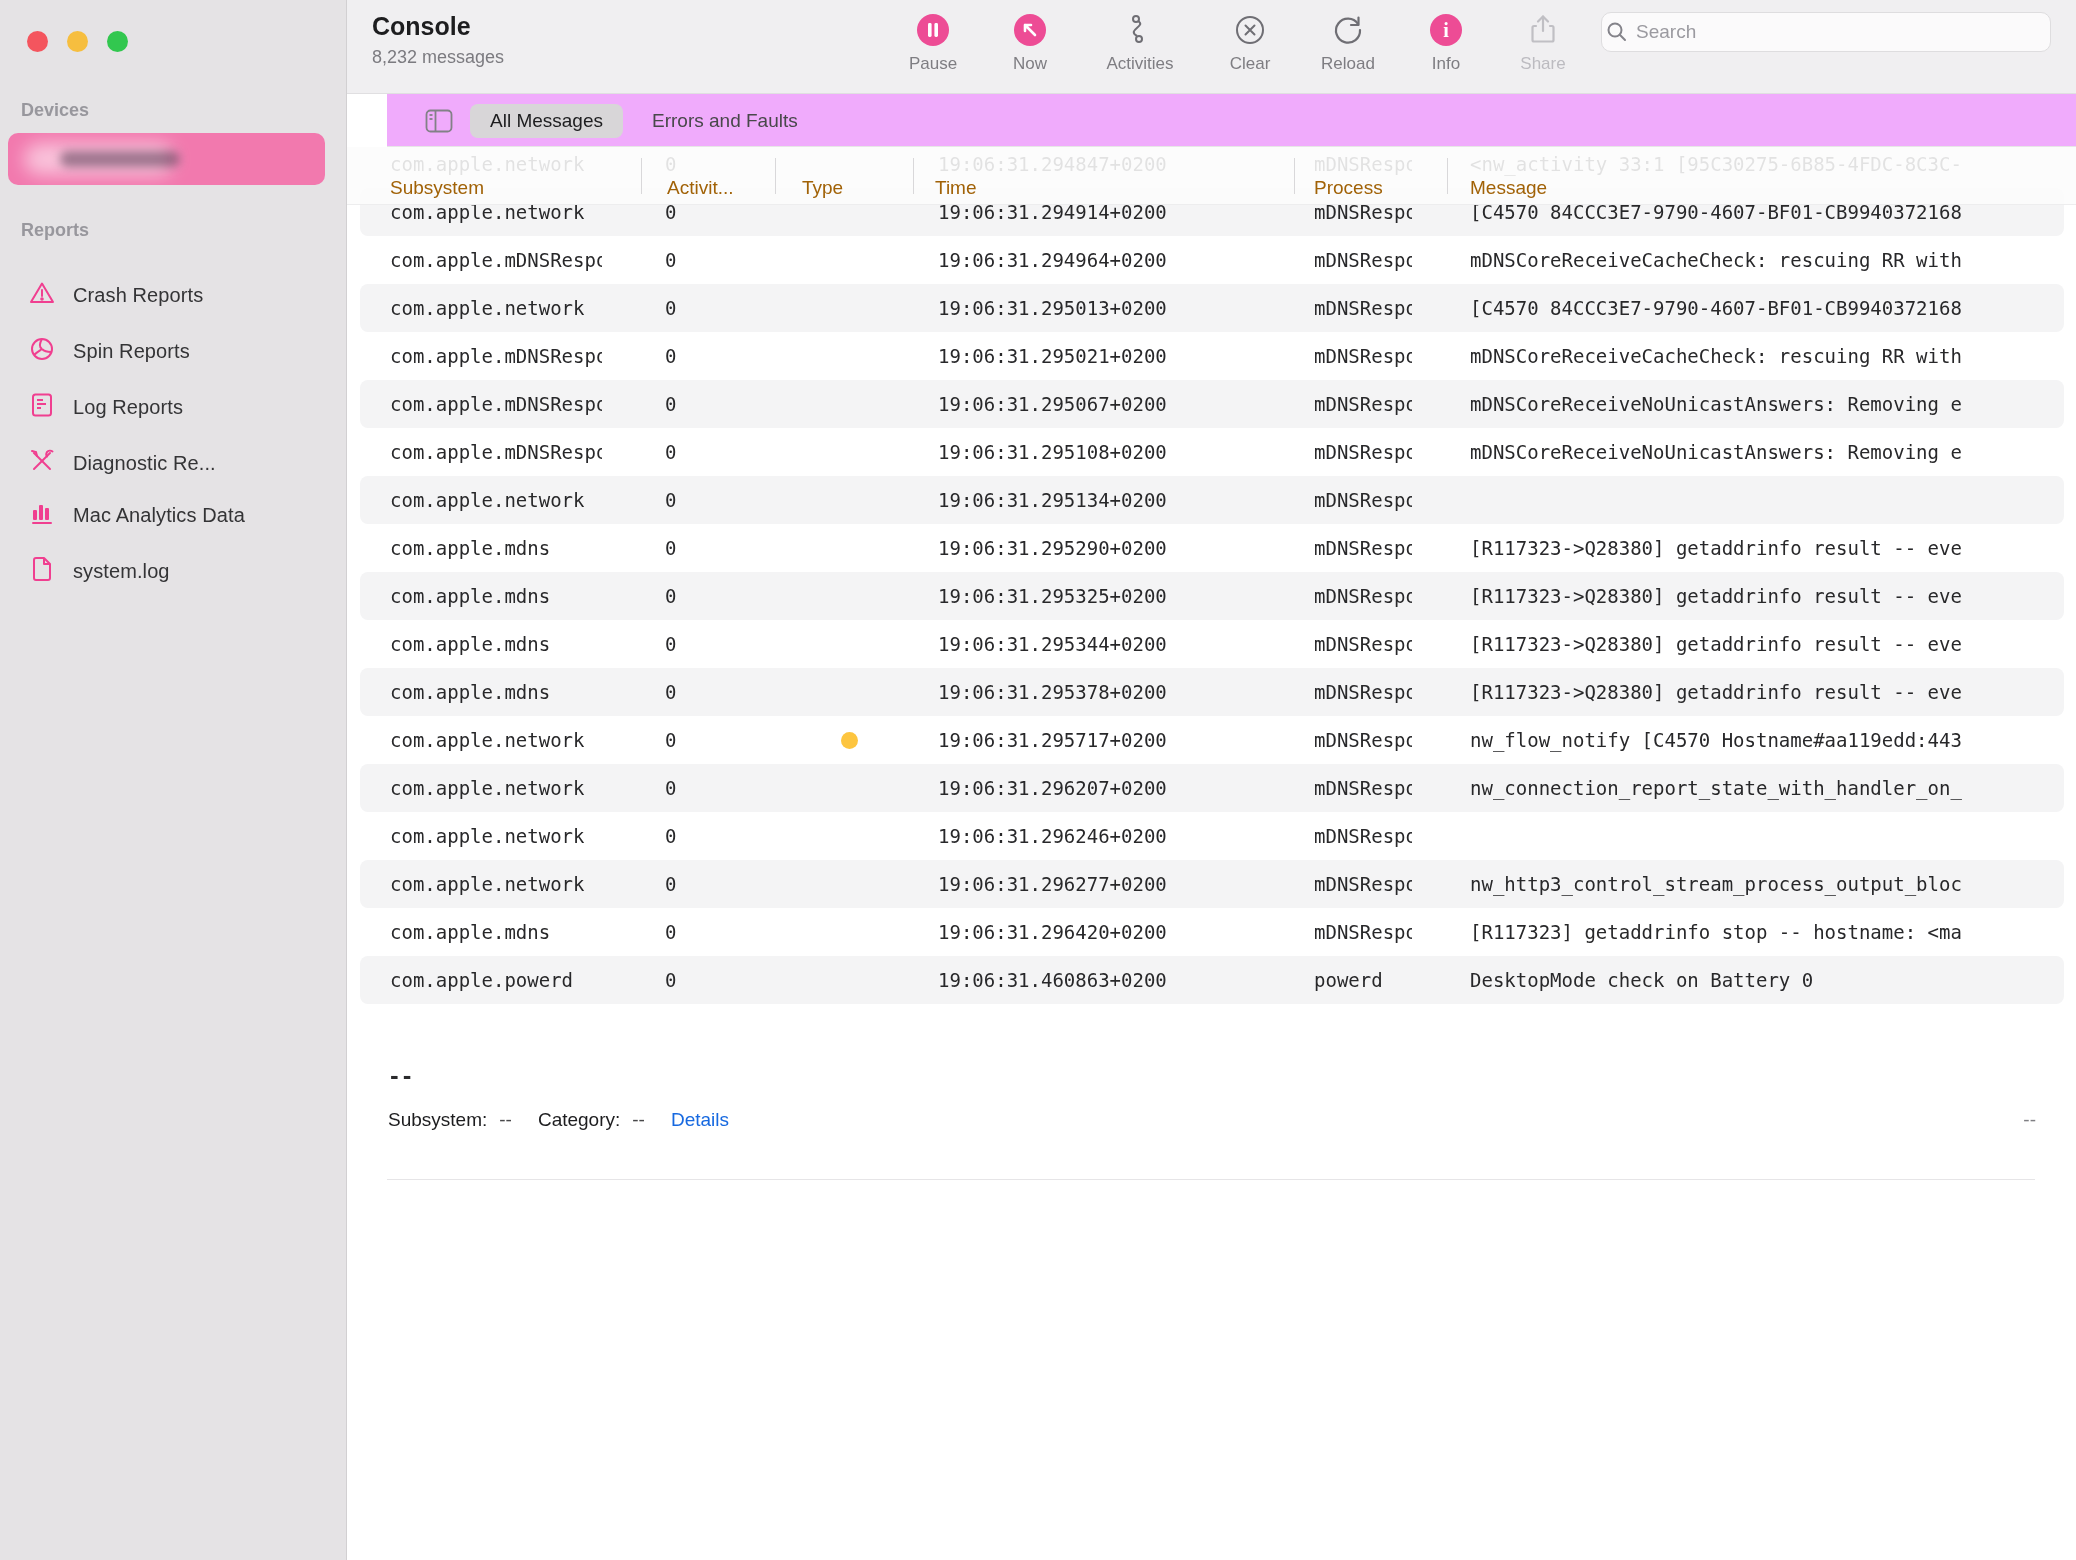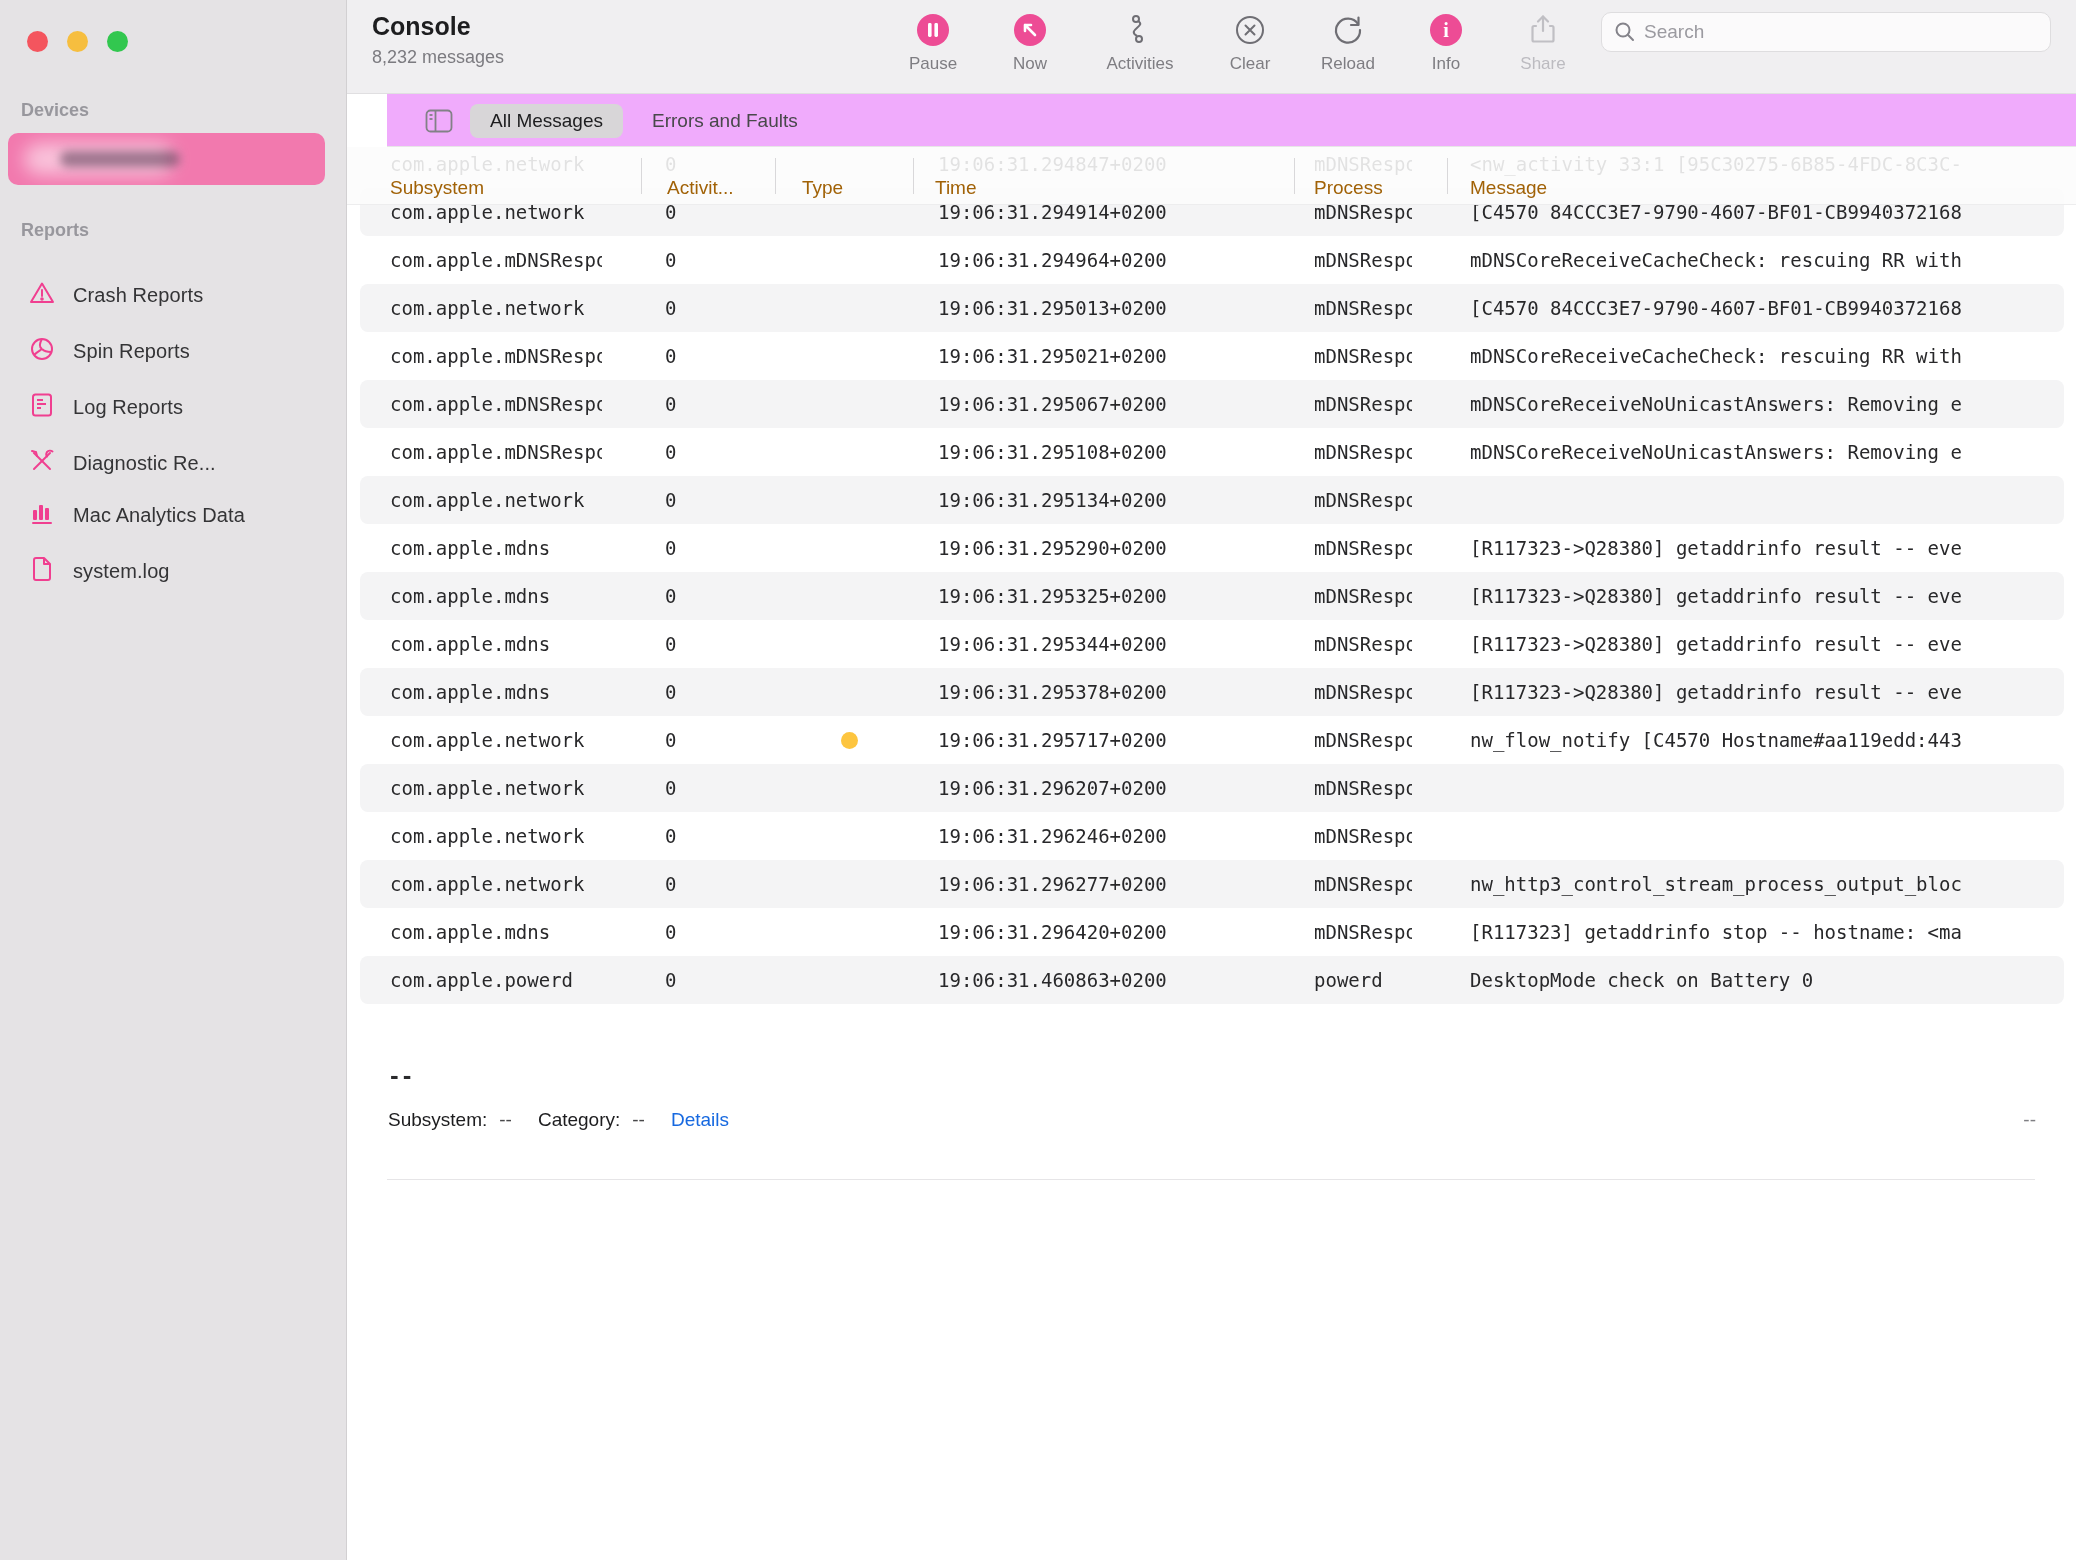--- a/index.html
+++ b/index.html
@@ -32,21 +32,21 @@
              border-bottom:1px solid #e0dfe1; z-index:30; }
   .titleblock { position:absolute; left:25px; top:12px; }
   .app-title { font-size:25px; font-weight:700; color:#1d1d1f; }
   .app-subtitle { font-size:18px; color:#7c7b80; margin-top:6px; }
   .tb-btn { position:absolute; top:10px; width:96px; text-align:center; }
   .tb-btn .glyph { height:40px; display:flex; align-items:center; justify-content:center; }
   .tb-btn .tb-label { font-size:17px; color:#7e7d82; margin-top:4px; }
   .tb-btn.disabled .tb-label { color:#bcbbc0; }
   .searchbox { position:absolute; top:12px; right:25px; width:450px; height:40px;
                background:#fbfafb; border:1px solid #dedddf; border-radius:10px;
-               display:flex; align-items:center; padding-left:12px; gap:8px; }
+               display:flex; align-items:center; padding-left:4px; gap:8px; }
   .searchbox .ph { font-size:19px; color:#9b9aa0; }
 
   .tabbar { position:absolute; left:0; top:94px; width:100%; height:53px; background:#f0abfc;
             border-bottom:1px solid #e7e6e7; z-index:30;margin-left:40px; }
   .toggle-icn { position:absolute; left:38px; top:15px; }
   .pill { position:absolute; left:83px; top:10px; height:34px; padding:0 20px; border-radius:8px;
           background:#d8d6d8; display:flex; align-items:center; font-size:19px; color:#1d1d1f; }
   .tab-plain { position:absolute; left:265px; top:10px; height:34px; display:flex; align-items:center;
                font-size:19px; color:#48484a; }
 
@@ -265,20 +265,21 @@
         <div class="typedot" style="background: rgb(253, 197, 63);"></div>
         <div class="cell mono c-time">19:06:31.295717+0200</div>
         <div class="cell mono c-proc">mDNSResponder</div>
         <div class="cell mono c-msg">nw_flow_notify [C4570 Hostname#aa119edd:443</div>
       </div>
       <div class="lrow stripe">
         <div class="cell mono c-sub">com.apple.network</div>
         <div class="cell mono c-act">0</div>
         <div class="cell mono c-time">19:06:31.296207+0200</div>
         <div class="cell mono c-proc">mDNSResponder</div>
+        <div class="cell mono c-msg">nw_connection_report_state_with_handler_on_</div>
       </div>
       <div class="lrow">
         <div class="cell mono c-sub">com.apple.network</div>
         <div class="cell mono c-act">0</div>
         <div class="cell mono c-time">19:06:31.296246+0200</div>
         <div class="cell mono c-proc">mDNSResponder</div>
       </div>
       <div class="lrow stripe">
         <div class="cell mono c-sub">com.apple.network</div>
         <div class="cell mono c-act">0</div>

